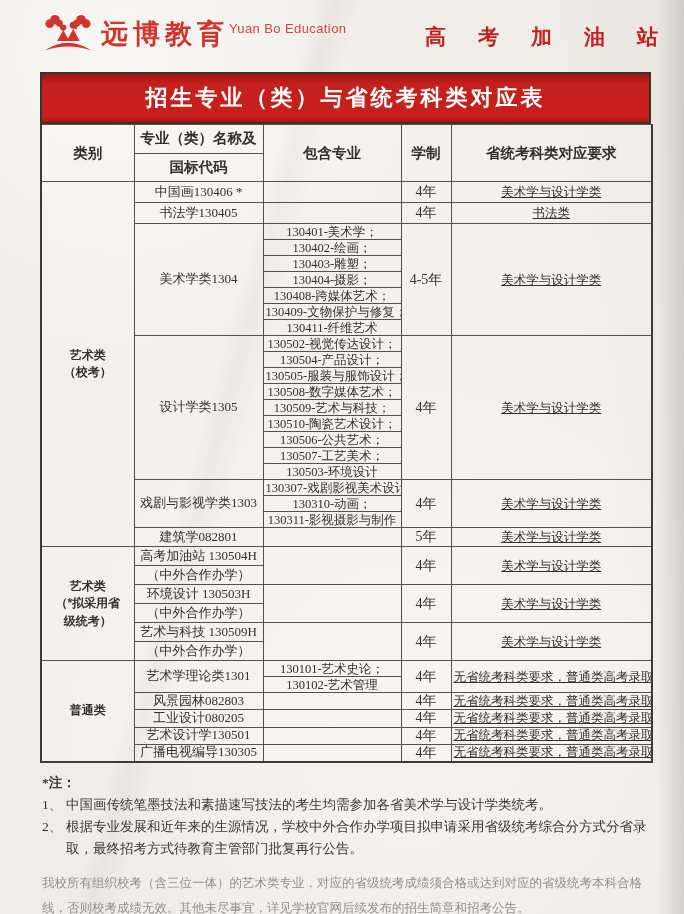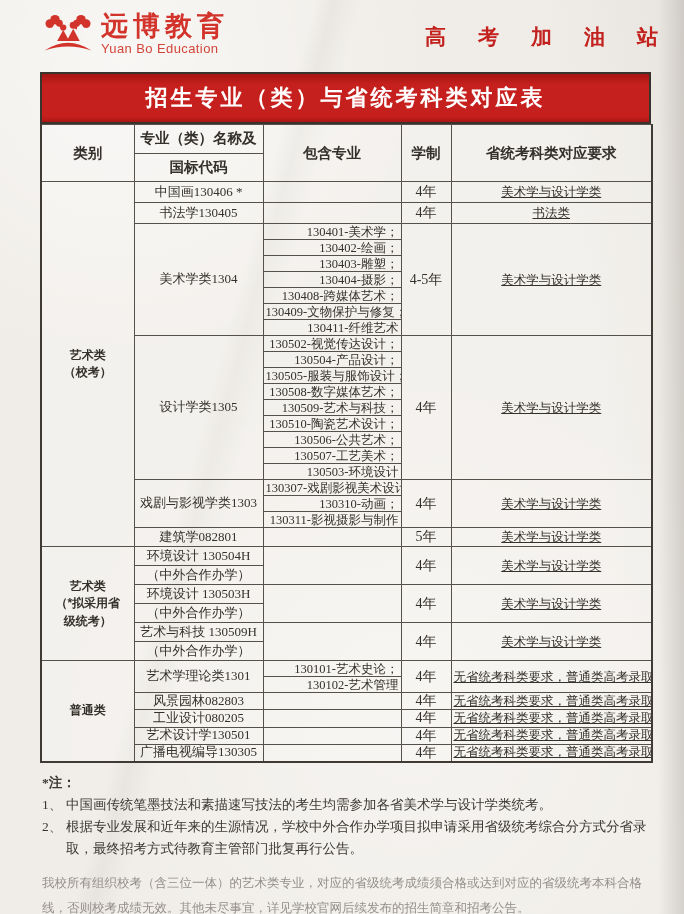--- a/index.html
+++ b/index.html
@@ -17,21 +17,21 @@
   .page::after {
     content:""; position:absolute; top:0; right:0; width:26px; height:100%;
     background:linear-gradient(to right, rgba(0,0,0,0), rgba(148,142,134,.30));
     pointer-events:none;
   }
 
   
   .top-header { display:flex; justify-content:space-between; align-items:flex-start; padding:11px 26px 0 42px; height:62px; }
   .brand { display:flex; align-items:center; gap:7px; }
   .brand-icon svg { display:block; }
-  .brand-text { display:flex; flex-direction:column; }
+  .brand-text { display:flex; flex-direction:row; }
   .brand-cn { font-size:27px; font-weight:bold; color:#d2342b; letter-spacing:5px; line-height:1.05; }
   .brand-en { font-size:13px; color:#d2453a; letter-spacing:.4px; margin-top:1px; }
   .slogan { margin-top:12px; font-size:21px; font-weight:bold; color:#c3211e; letter-spacing:32px; margin-right:-32px; white-space:nowrap; }
 
   
   .sheet { margin:10px 33px 0 40px; width:611px; }
   .title-bar {
     height:52px; border:2px solid #39332e;
     background:linear-gradient(#a51412, #c6201e 22%, #c6201e 88%, #ab1513);
     display:flex; align-items:center; justify-content:center;
@@ -42,21 +42,21 @@
   table { width:611px; border-collapse:collapse; table-layout:fixed; background:rgba(255,255,255,.22); }
   th, td { border:1px solid #55504a; vertical-align:middle; text-align:center; color:#34302b; overflow:hidden; padding:0 2px; line-height:1.15; }
   table { border:2px solid #3f3a34; border-top:none; }
   thead th { font-size:14.5px; font-weight:bold; height:52px; font-family:"Liberation Sans", sans-serif; }
   .hdr-split { padding:0; }
   .hdr-split .top { border-bottom:1px solid #55504a; padding:5px 4px 6px; }
   .hdr-split .bot { padding:5px 0 6px;font-family:Liberation Serif, serif; }
   td { font-family:"Liberation Serif","DejaVu Serif", serif; }
   td.cat { font-family:"Liberation Sans", sans-serif; font-weight:bold; font-size:12px; line-height:1.45; }
   td.name { font-size:13px; }
-  td.majors { text-align:right; font-size:12.5px; white-space:nowrap; }
+  td.majors { text-align:center; font-size:12.5px; white-space:nowrap; }
   td.dur { font-size:14px; }
   td.req { font-size:12.5px; white-space:nowrap;text-decoration:underline; }
   tr.h21 td { height:21px; }
   tr.h16 td { height:16px; }
   tr.h19 td { height:19px; }
   tr.h17 td { height:17px; }
 
   
   .notes { padding:11px 26px 0 42px; font-family:"Liberation Serif","DejaVu Serif", serif; color:#3b3733; }
   .note-title { font-size:13.5px; font-weight:bold; margin-bottom:2px; }
@@ -216,21 +216,21 @@
           <td class="dur">5年</td>
           <td class="req">美术学与设计学类</td>
         </tr>
 
         <tr class="h19">
           <td class="cat" rowspan="6">
             <div>艺术类</div>
             <div>（*拟采用省</div>
             <div>级统考）</div>
           </td>
-          <td class="name">环境设计 130504H</td>
+          <td class="name">高考加油站 130504H</td>
           <td class="majors" rowspan="2"></td>
           <td class="dur" rowspan="2">4年</td>
           <td class="req" rowspan="2">美术学与设计学类</td>
         </tr>
         <tr class="h19">
           <td class="name">（中外合作办学）</td>
         </tr>
         <tr class="h19">
           <td class="name">环境设计 130503H</td>
           <td class="majors" rowspan="2"></td>

